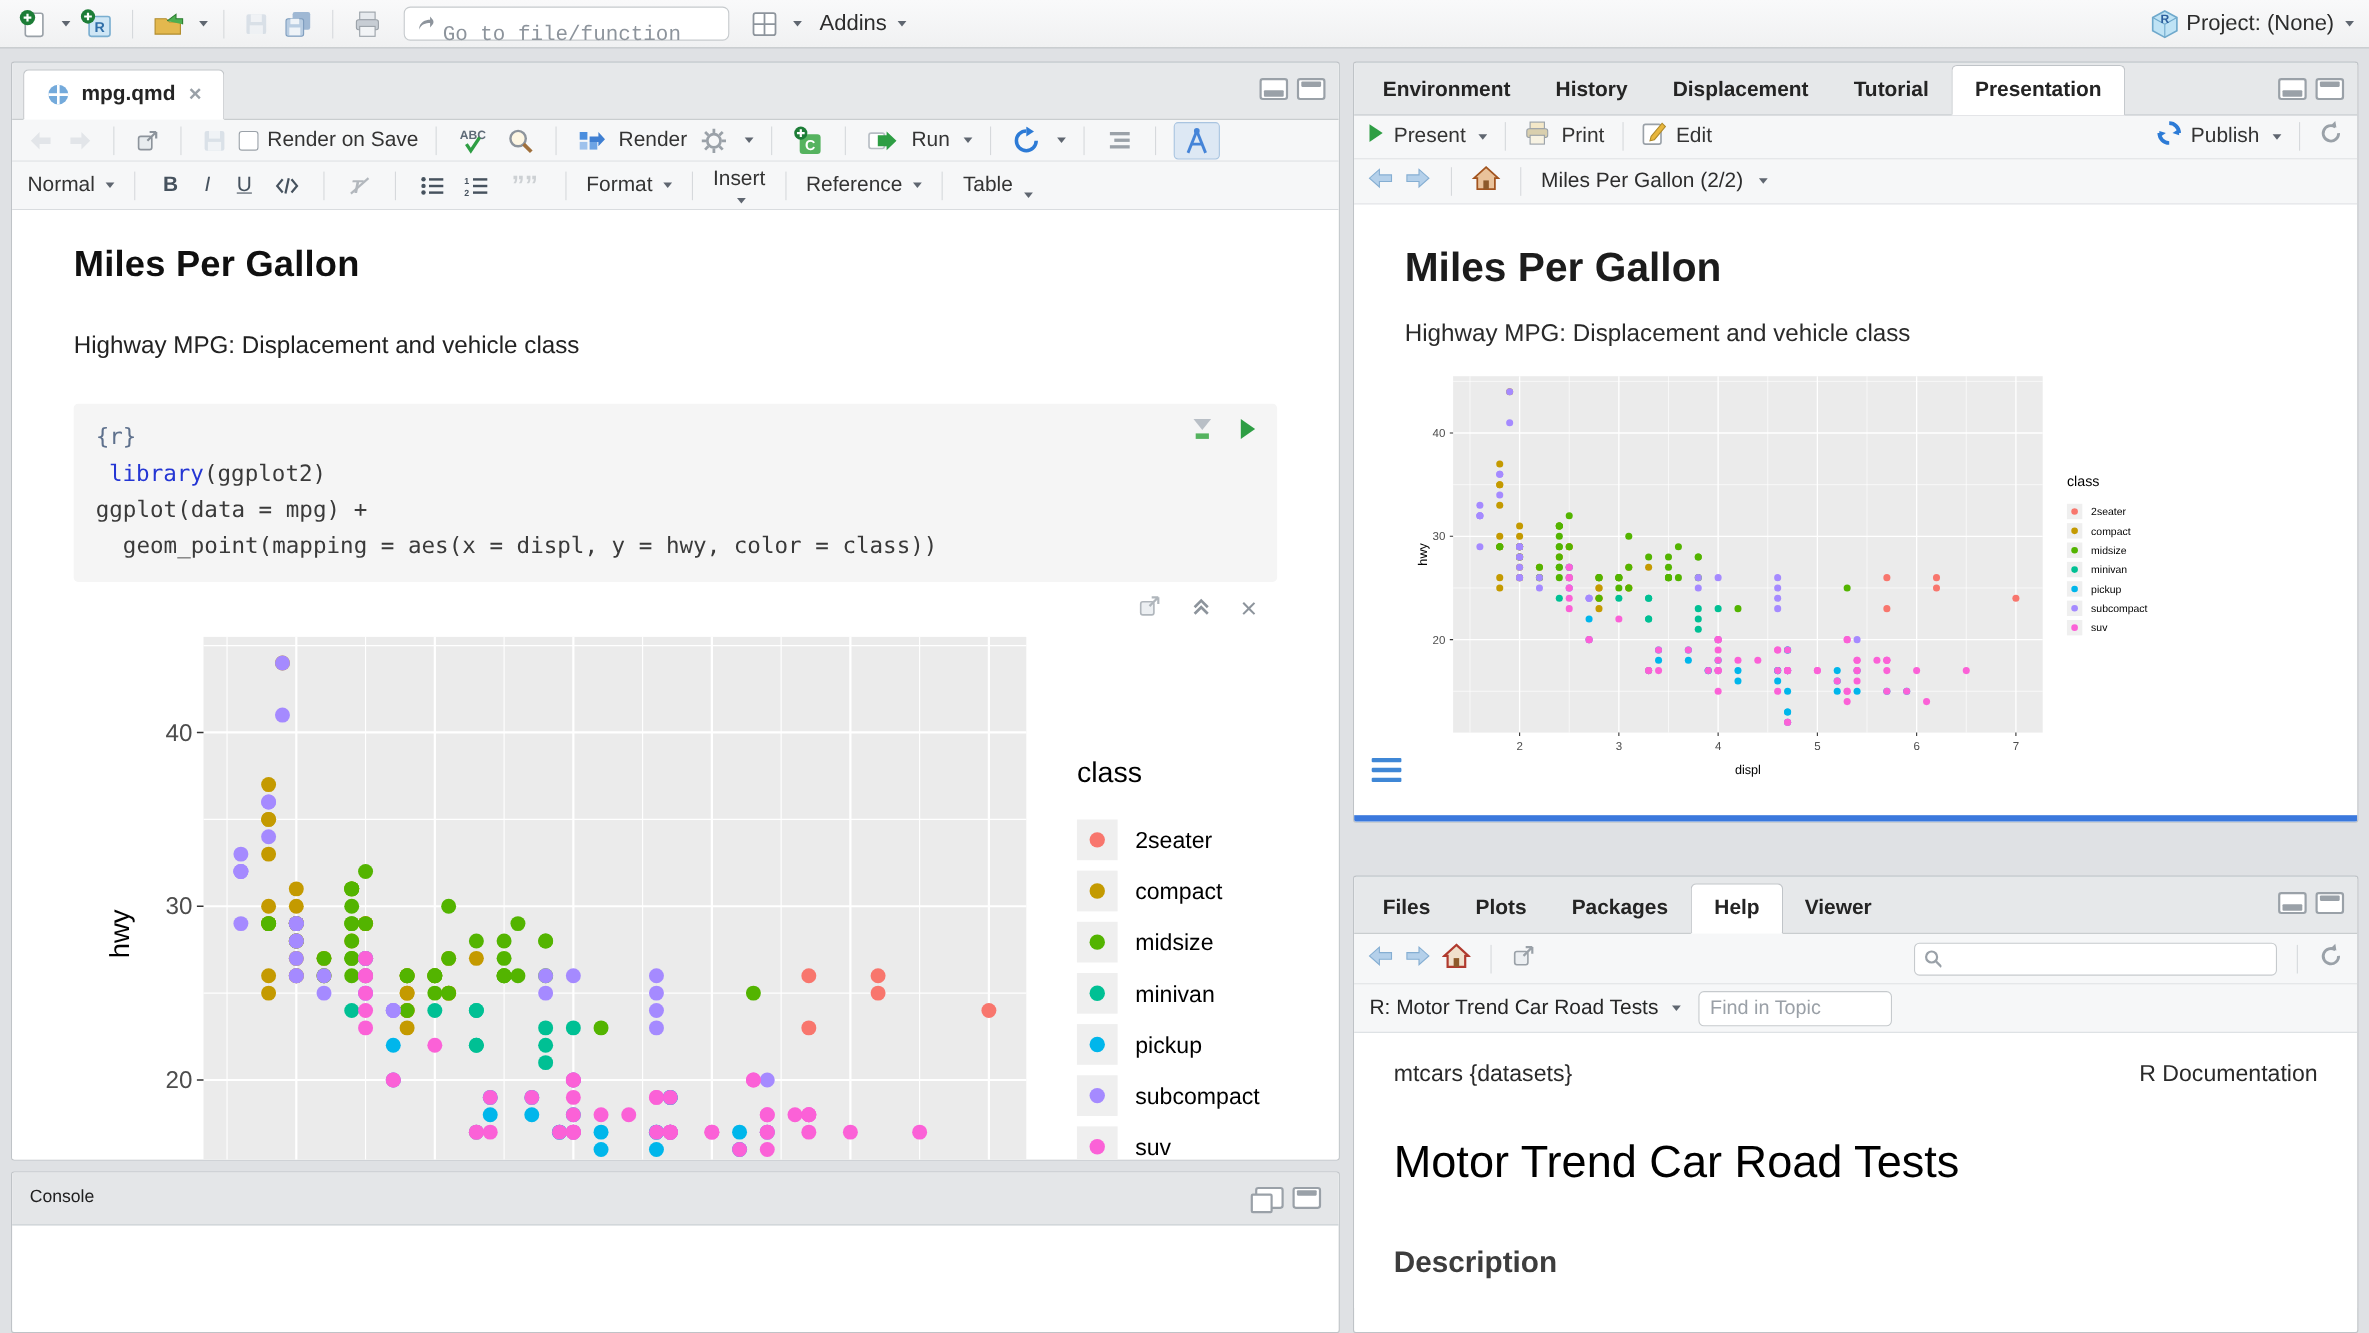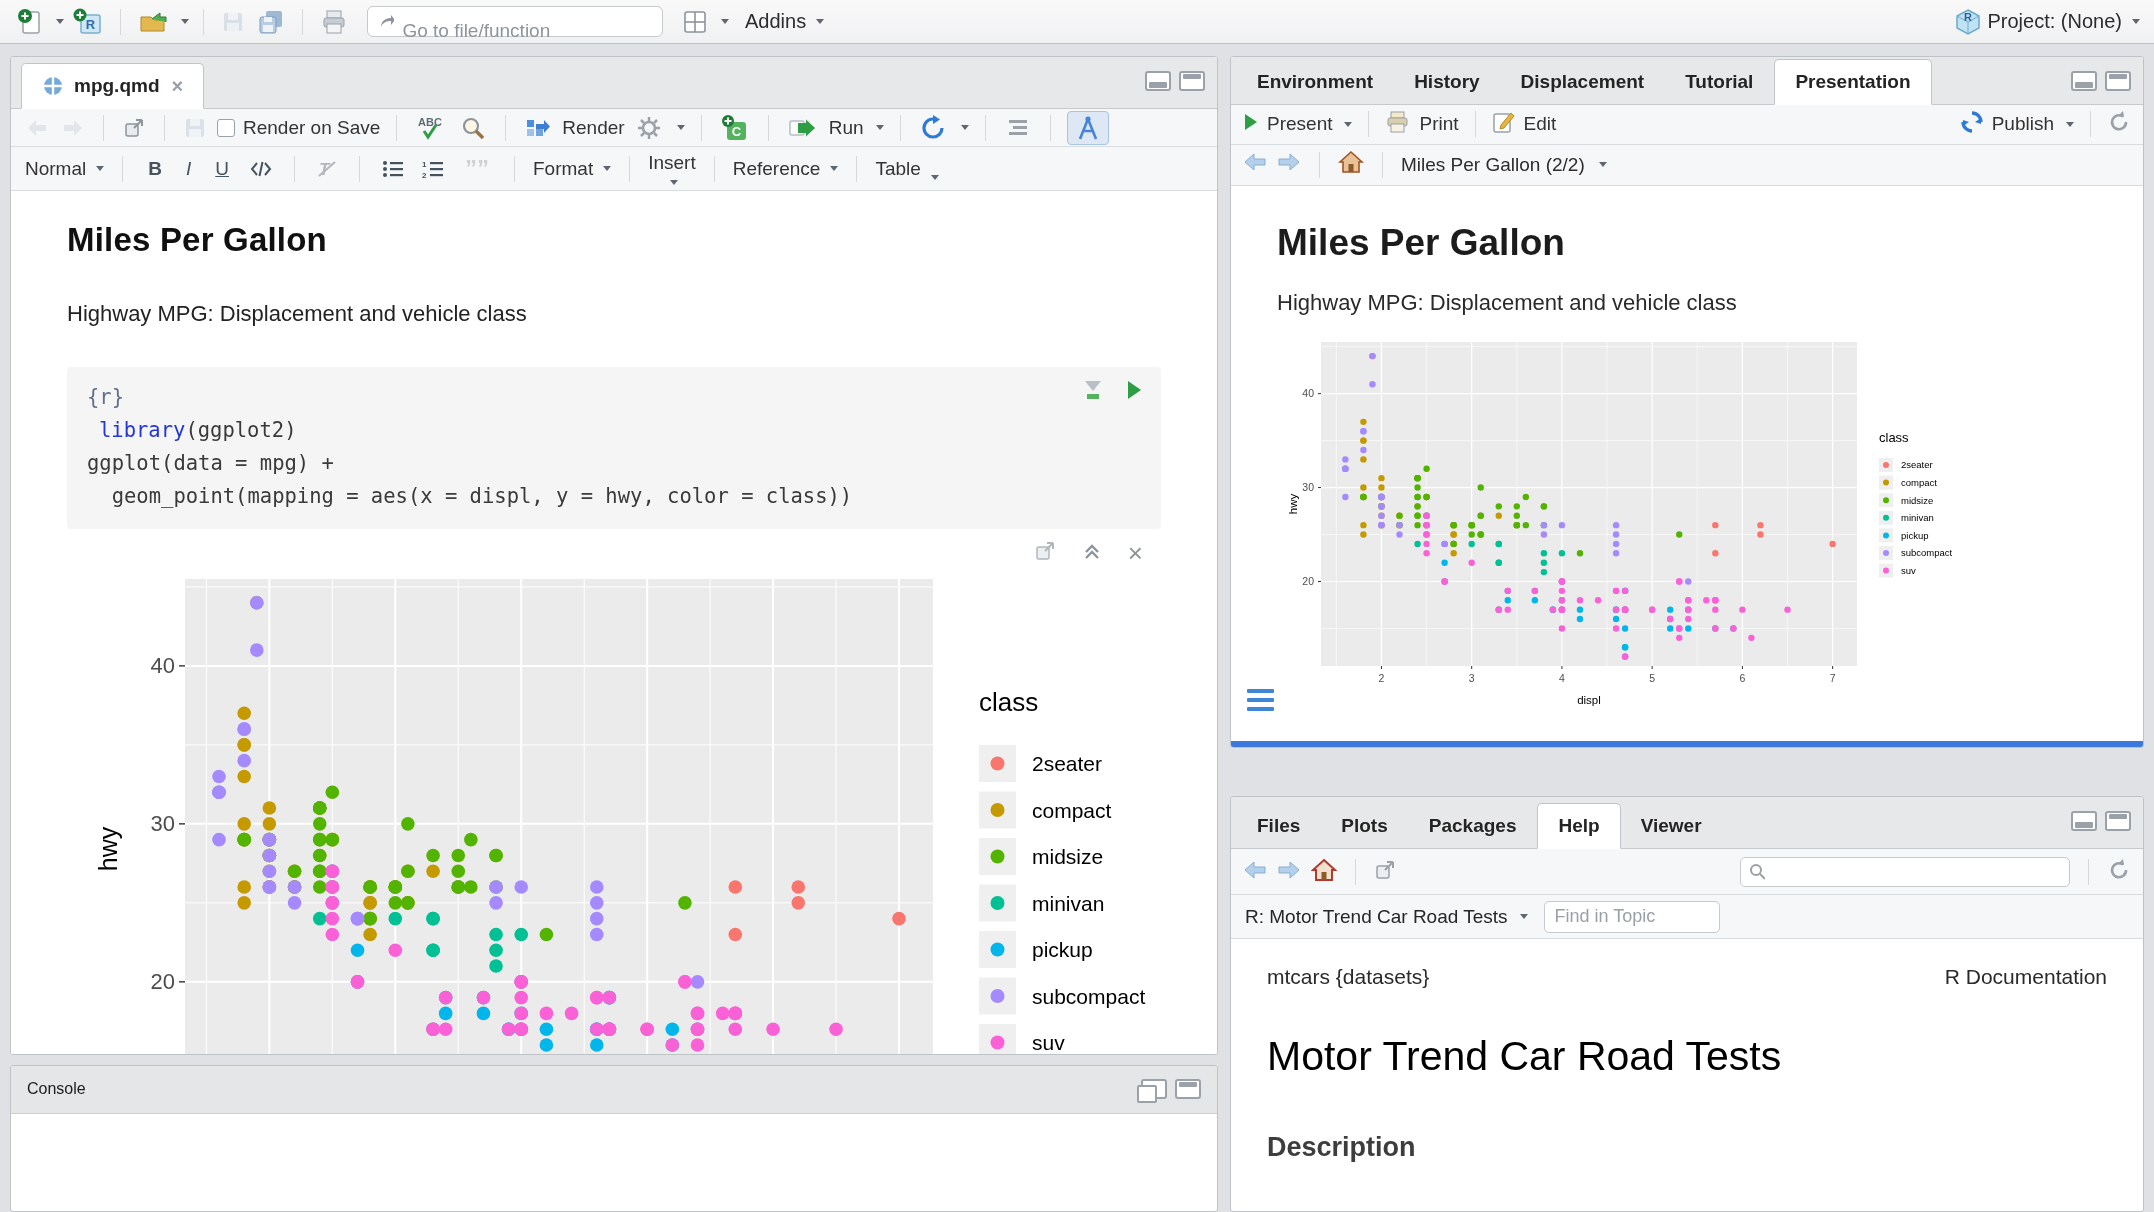--- a/index.html
+++ b/index.html
@@ -11,21 +11,21 @@
                   display:flex; align-items:center; padding:0 14px; gap:6px; }
   .tb-group { display:flex; align-items:center; gap:6px; }
   .sep { width:1px; height:26px; background:#d6d9dc; margin:0 8px; }
   .caret { width:0; height:0; border-left:4.5px solid transparent; border-right:4.5px solid transparent;
            border-top:5px solid #5f6670; display:inline-block; margin-left:4px; }
   .icon-btn { display:flex; align-items:center; justify-content:center; padding:3px; border-radius:3px; }
   .disabled { opacity:.38; }
   .goto-box { display:flex; align-items:center; gap:8px; background:#fff; border:1px solid #c6cacd;
               border-radius:6px; height:31px; width:296px; padding:0 10px; margin:0 10px; }
   .goto-box input { border:none; outline:none; font-size:19px; color:#0c4a6e; width:100%;
-                    font-family:Liberation Sans, sans-serif; background:transparent;margin-top:19px; }
+                    font-family:Liberation Mono, monospace; background:transparent;margin-top:19px; }
   .goto-box input::placeholder { color:#8d949c; }
   .tb-label { font-size:20px; color:#2c2c2c;text-align:right; }
   .spacer { flex:1; }
 
   
   .workspace { display:flex; gap:12px; padding:12px 10px 0 10px; height:1168px; }
   .left-col { width:1208px; display:flex; flex-direction:column; gap:10px; }
   .right-col { width:914px; display:flex; flex-direction:column; gap:12px; }
   .card { background:#fff; border:1px solid #bfc3c7; border-radius:3px; overflow:hidden; }
 

